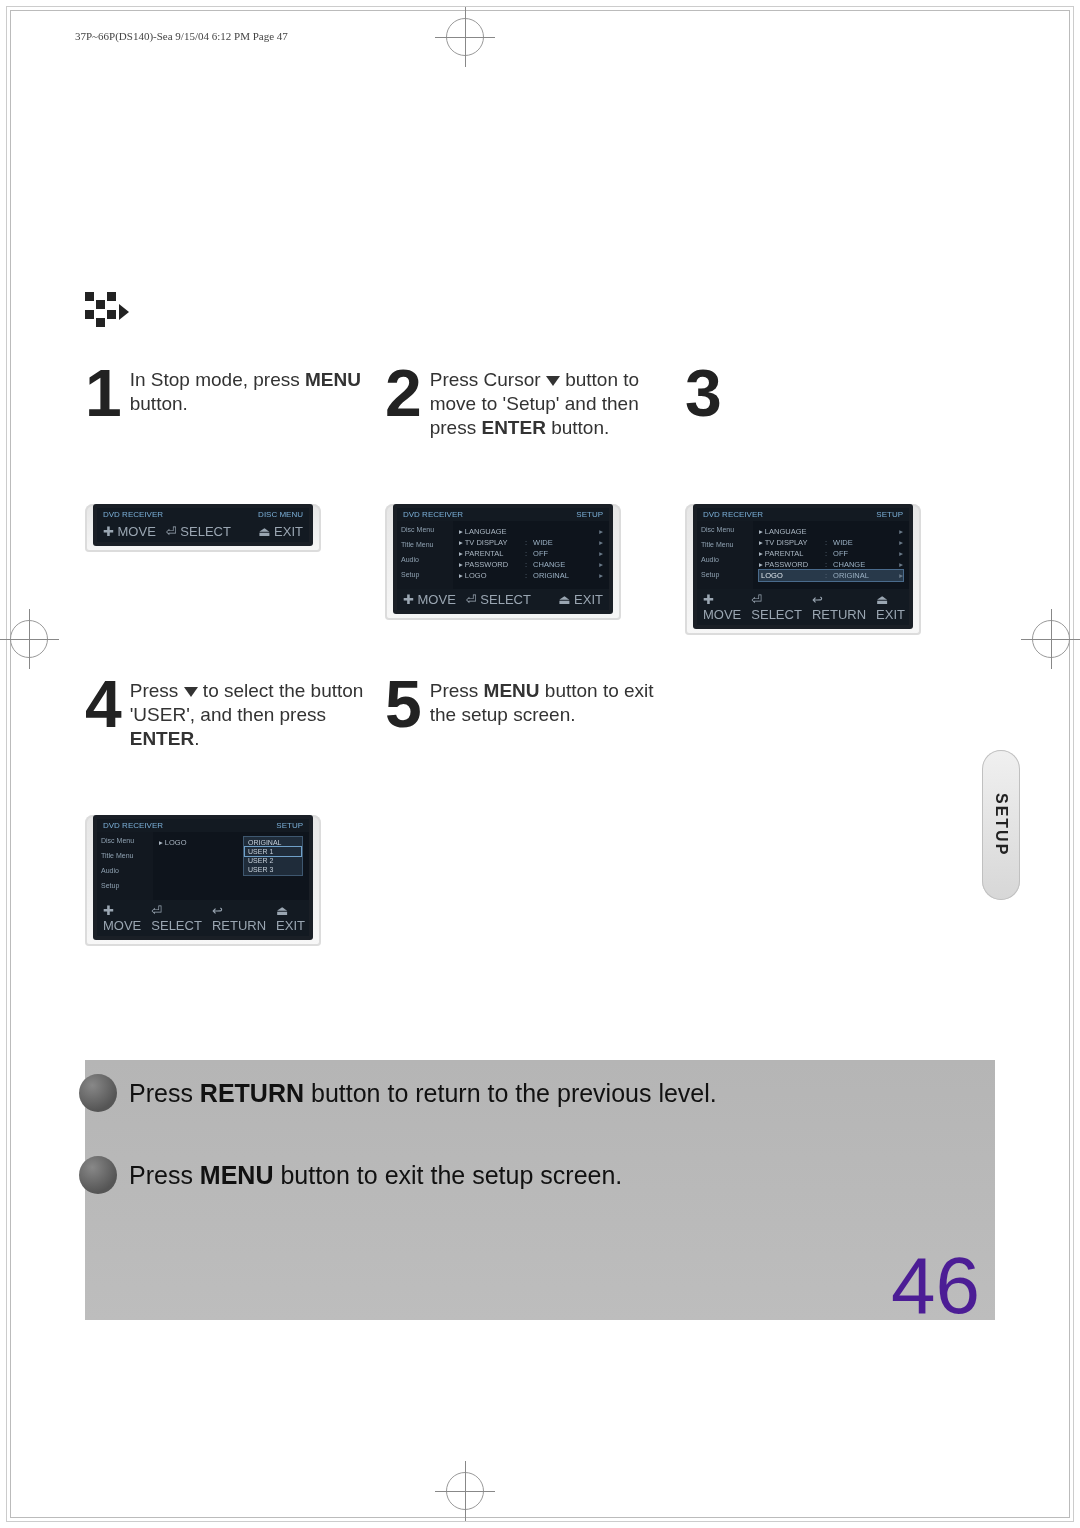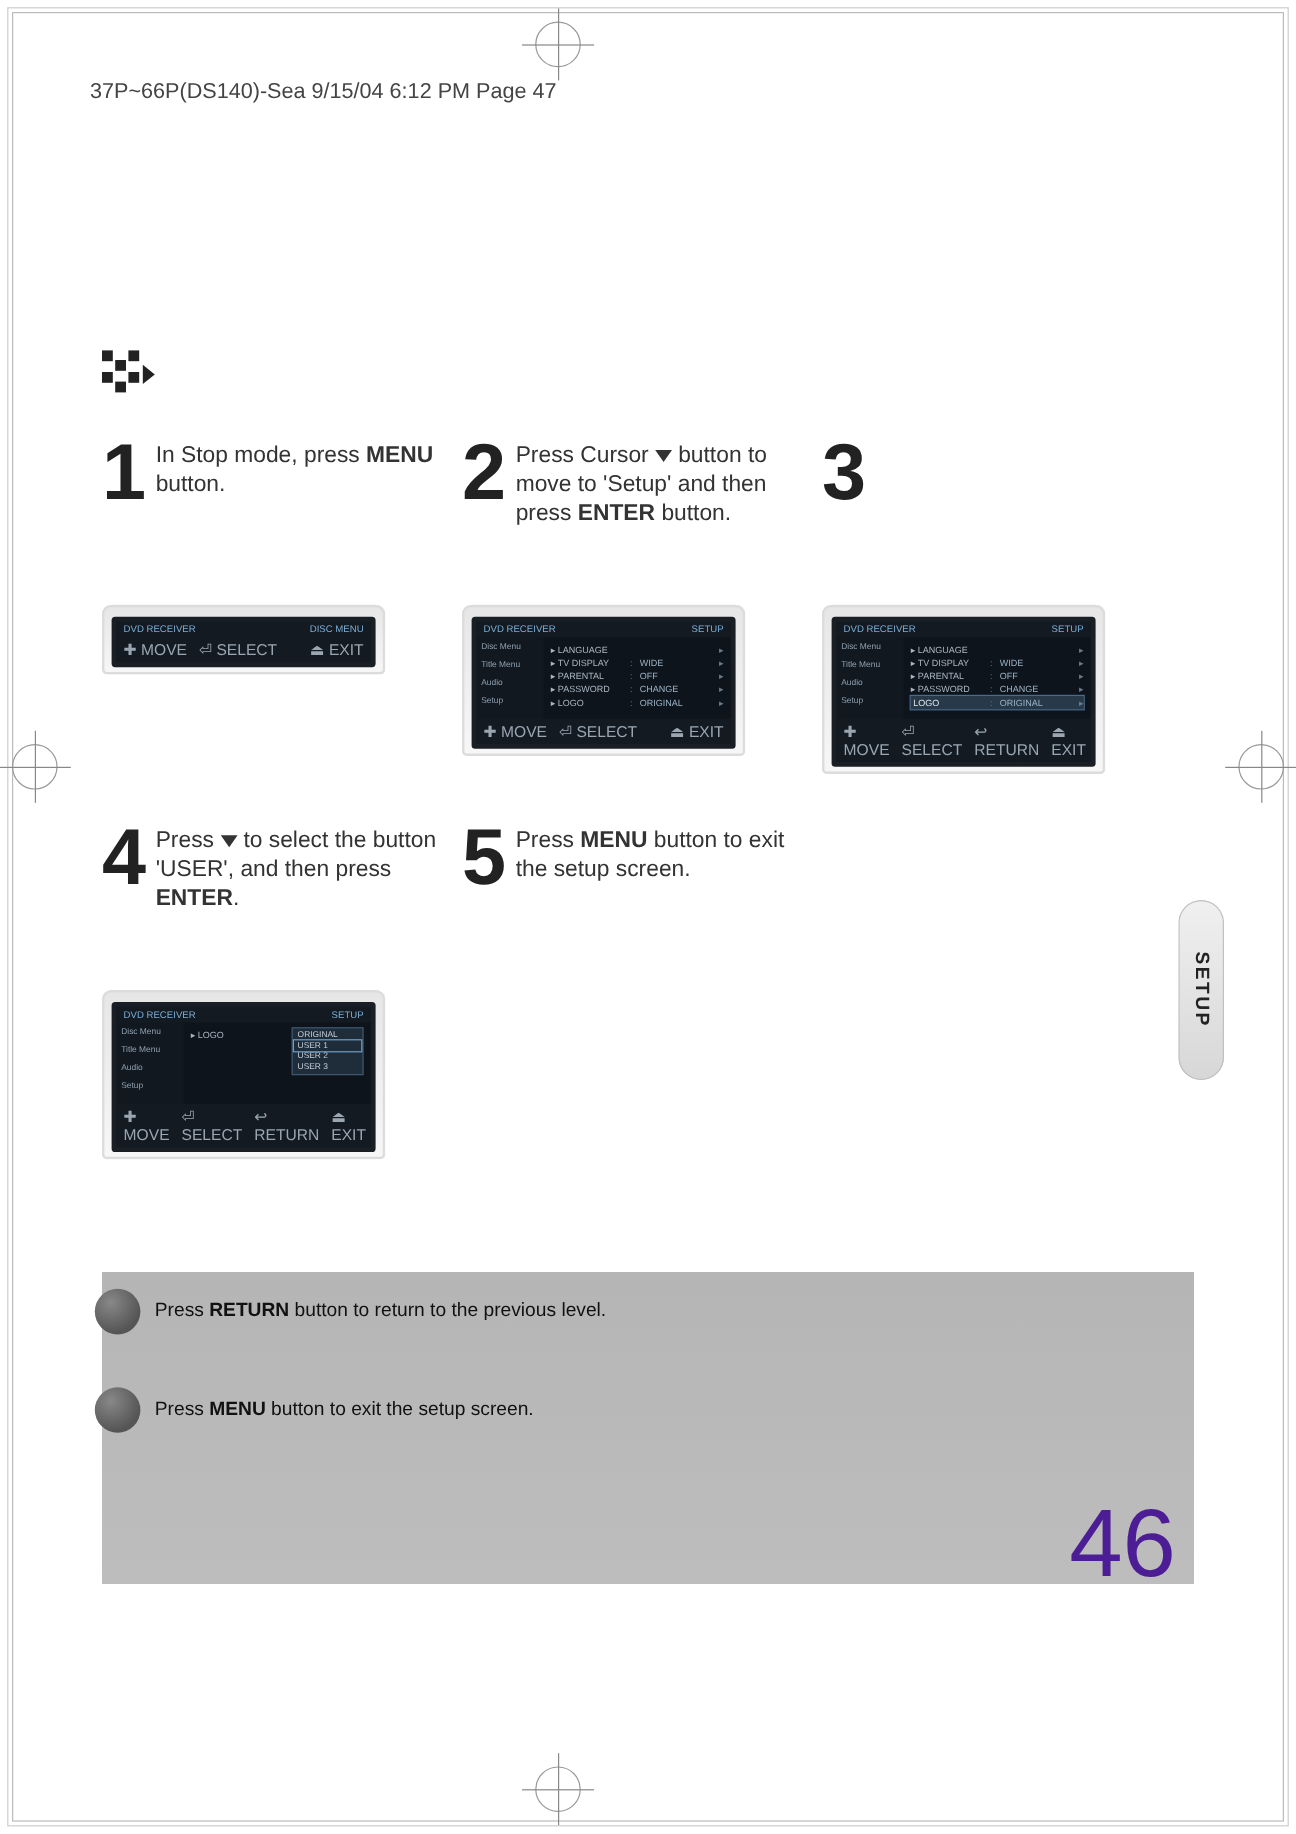--- a/index.html
+++ b/index.html
@@ -18,24 +18,23 @@
   }
   .inner-frame {
     position: absolute;
     left: 6px; top: 6px; right: 6px; bottom: 6px;
     border: 1px solid #ccc;
   }
   .header-text {
     position: absolute;
     left: 75px;
     top: 30px;
-    font-family: Liberation Sans, sans-serif;
-    font-size: 18px;
+    font-family: Liberation Serif, serif;
+    font-size: 11px;
     color: #444;
-    margin-top: 36px;
   }
   
   .cropmark {
     position: absolute;
     width: 36px; height: 36px;
     border: 1px solid #999;
     border-radius: 50%;
     display:flex; align-items:center; justify-content:center;
     color:#888; font-size:14px;
   }
@@ -126,21 +125,21 @@
     border-top:10px solid #333;
     vertical-align: middle;
   }
 
   
   .tv {
     margin-top: 20px;
     width: 220px;
     background: linear-gradient(#e6e6e6,#f7f7f7);
     border-radius: 8px 8px 4px 4px;
-    padding: 10px 8px 6px 8px;
+    padding: 0 8px 6px 8px;
     box-shadow: inset 0 0 0 2px #dcdcdc;
   }
   .tv-inner {
     background: #1a1f26;
     border-radius: 3px;
     padding: 4px 4px 4px 4px;
     color: #cfd3d8;
     font-size: 8px;
   }
   .tv-titlebar {
@@ -234,21 +233,21 @@
     display:flex; align-items:center;
     gap: 12px;
     padding: 14px 0 0 0;
   }
   .dot {
     width: 38px; height: 38px; border-radius: 50%;
     background: radial-gradient(circle at 35% 30%, #888, #555 70%);
     flex: 0 0 auto;
     margin-left:-6px;
   }
-  .note-text { font-size: 16px; color:#111;text-align:right; }
+  .note-text { font-size: 25px; color:#111;text-align:right; }
   .note-text b { font-weight:bold; }
 
   .page-num {
     position:absolute;
     right: 100px;
     top: 1240px;
     font-size: 80px;
     font-weight: 300;
     color: #4c1d95;
   }

